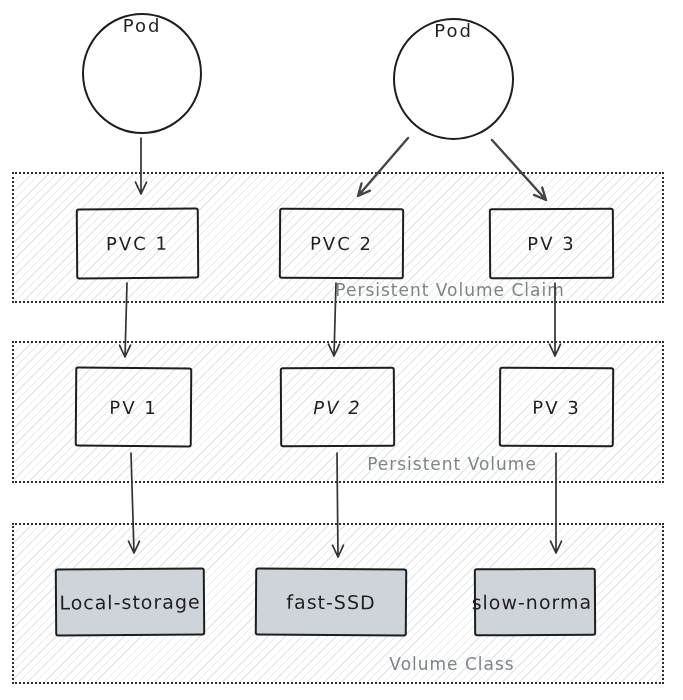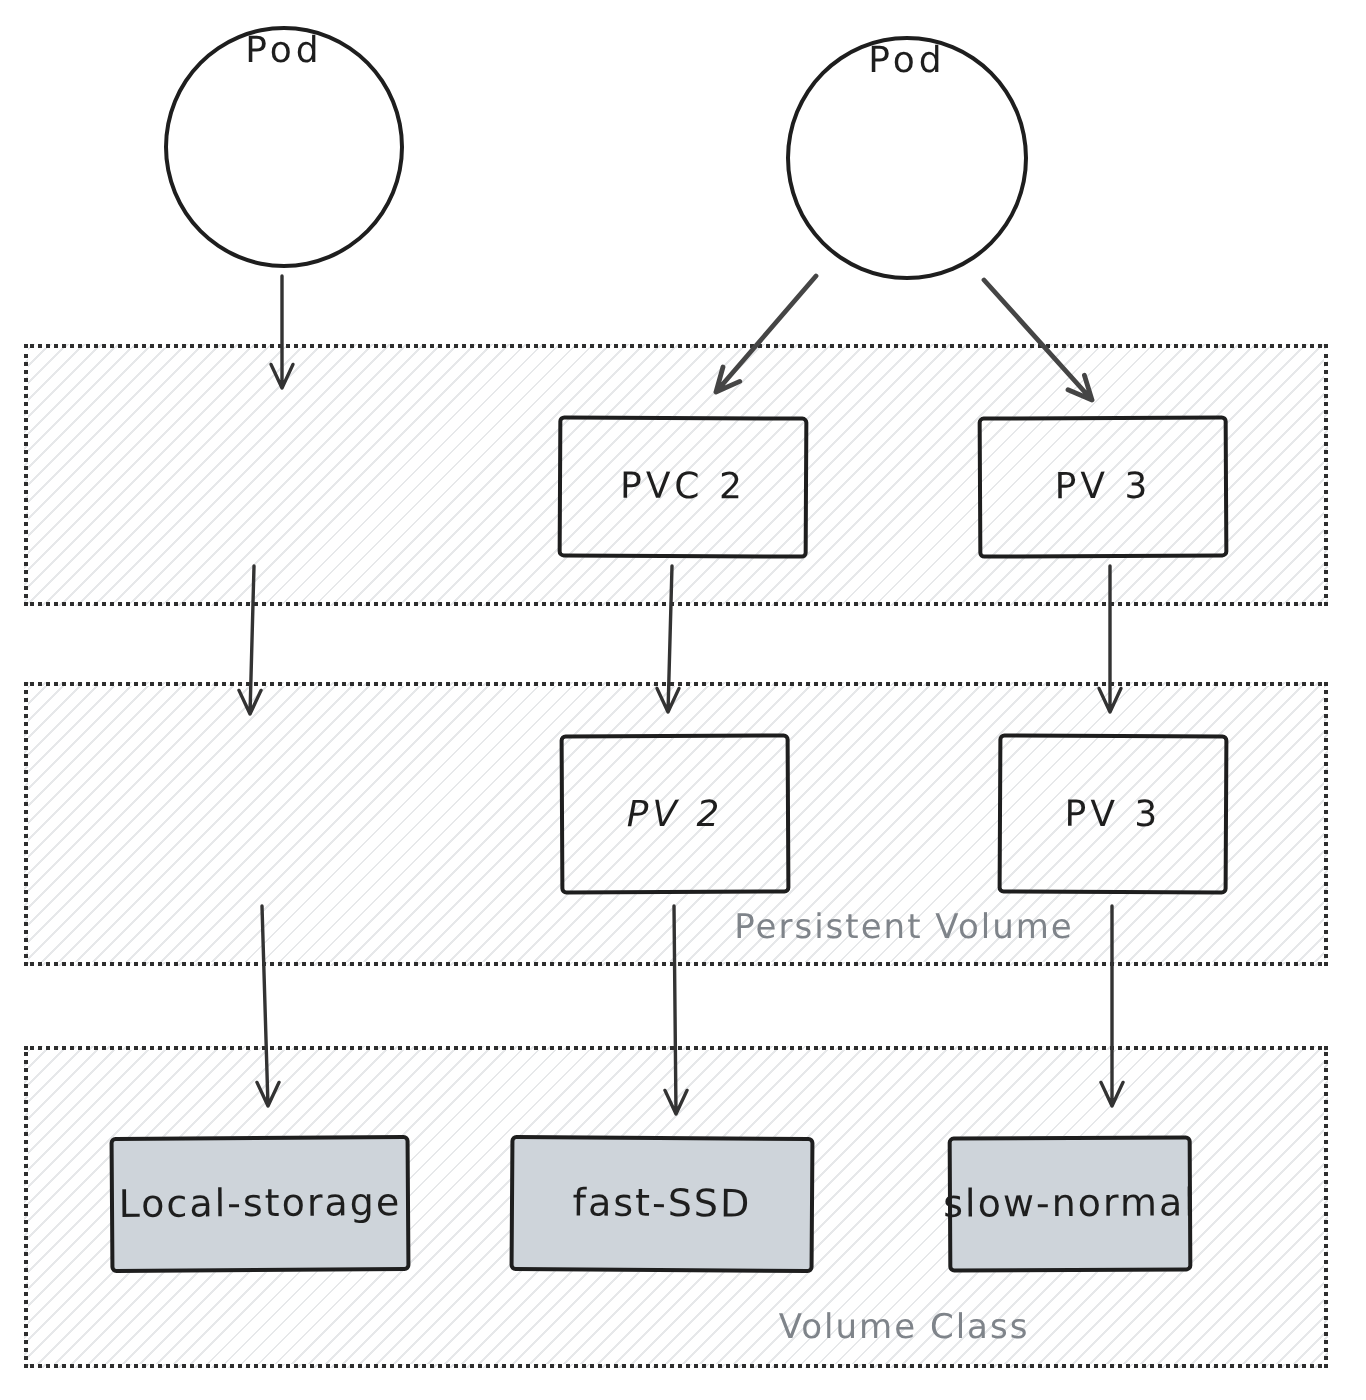--- a/index.html
+++ b/index.html
@@ -60,29 +60,36 @@
   .arrows{position:absolute;left:0;top:0;pointer-events:none;}
   .arrows path{fill:none;stroke:#333333;stroke-width:1.7;stroke-linecap:round;stroke-linejoin:round;}
   .arrows path.bold{stroke:#454545;stroke-width:2.4;}
 </style>
 </head>
 <body>
 
 <div class="canvas">
 
   <div class="band band-pvc">
+    <div class="node n1">
+      <span>PVC 1</span>
+    </div>
     <div class="node n2">
       <span>PVC 2</span>
     </div>
     <div class="node n3">
       <span>PV 3</span>
     </div>
+    <div class="band-label">Persistent Volume Claim</div>
   </div>
 
   <div class="band band-pv">
+    <div class="node n1">
+      <span>PV 1</span>
+    </div>
     <div class="node n2">
       <span>PV 2</span>
     </div>
     <div class="node n3">
       <span>PV 3</span>
     </div>
     <div class="band-label">Persistent Volume</div>
   </div>
 
   <div class="band band-sc">

